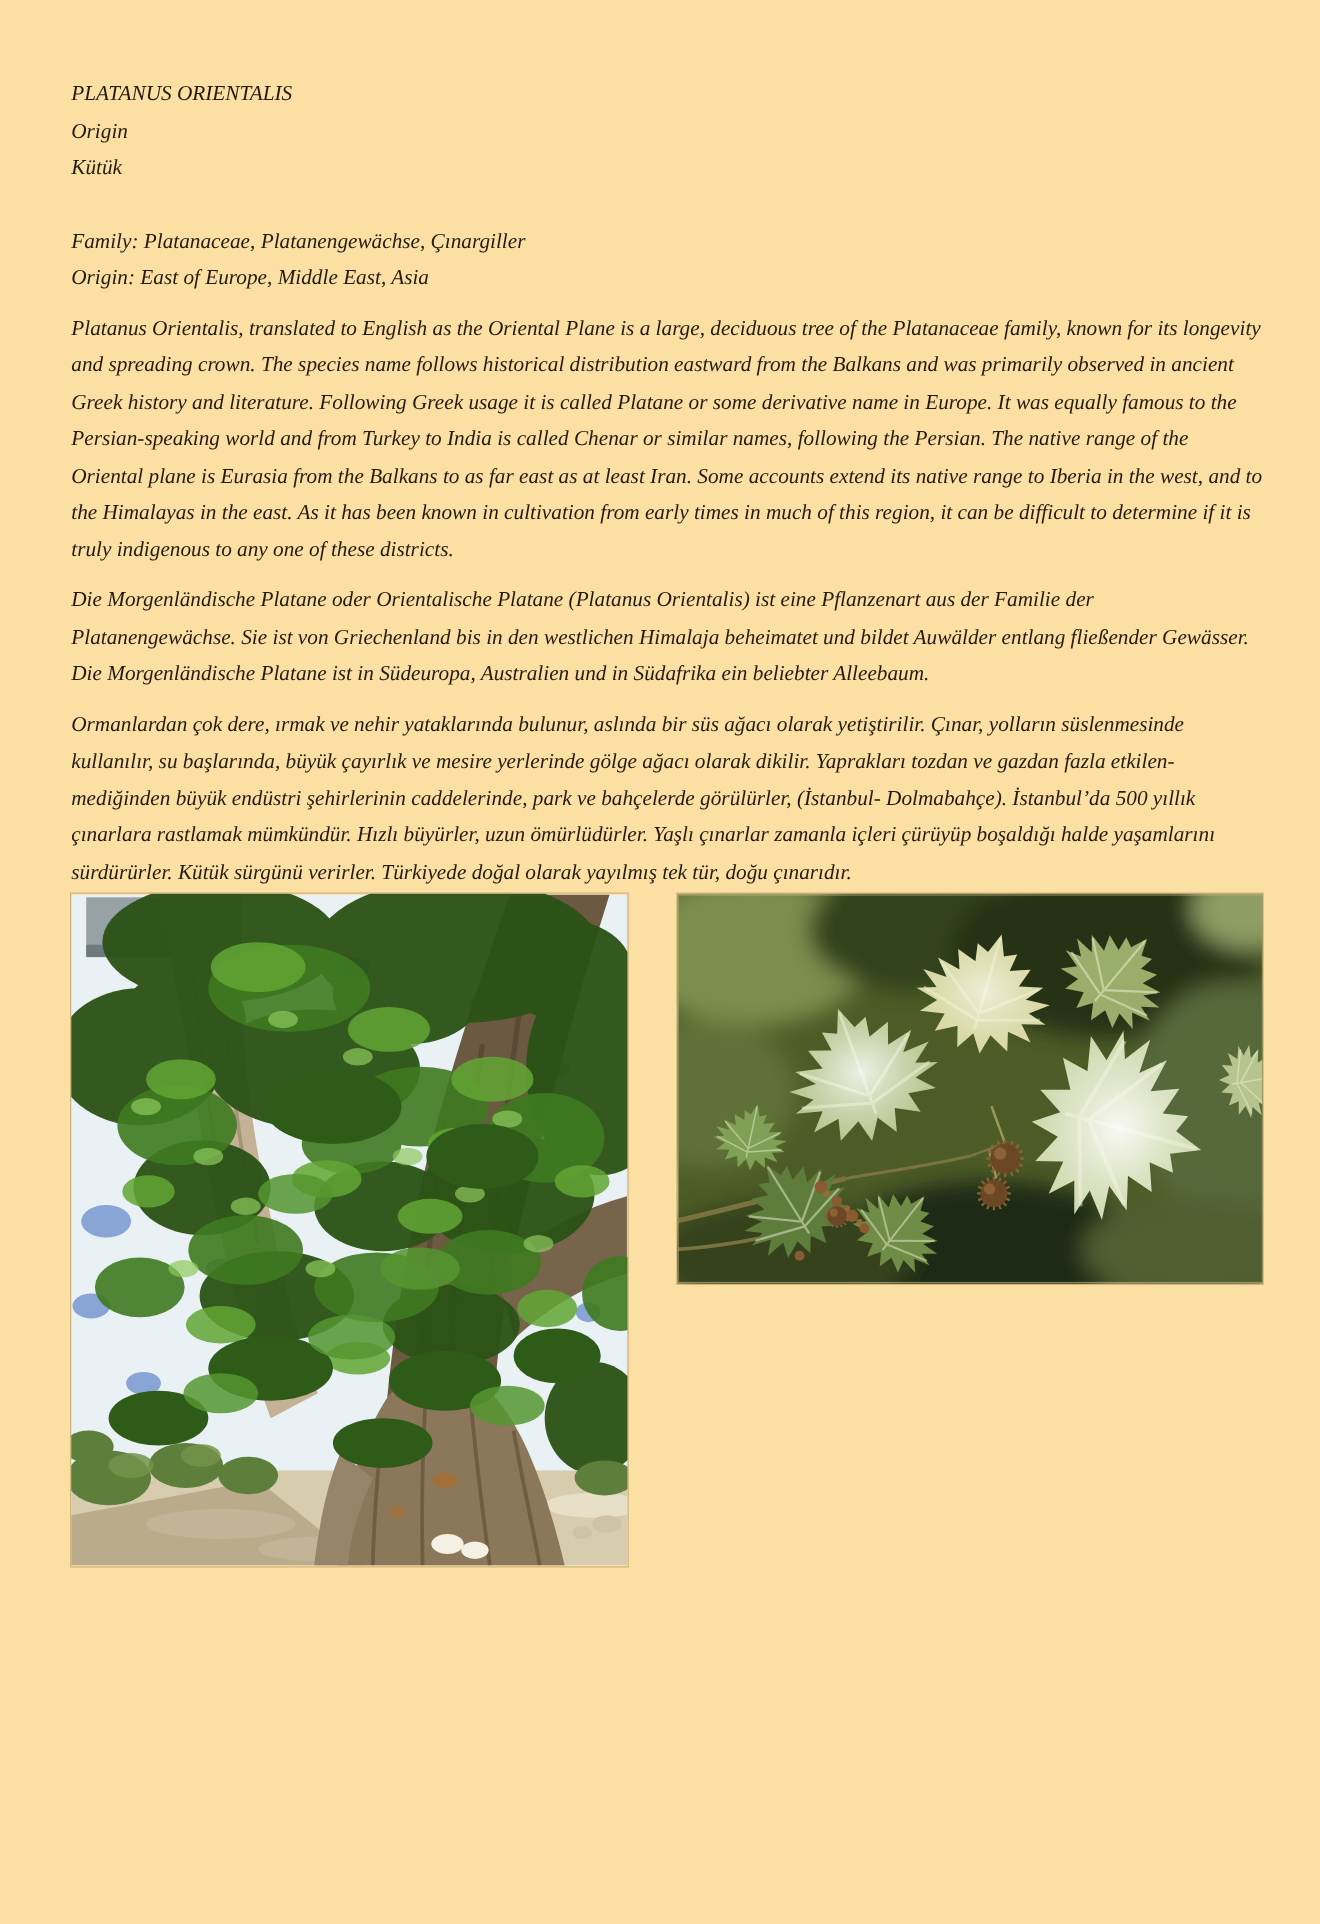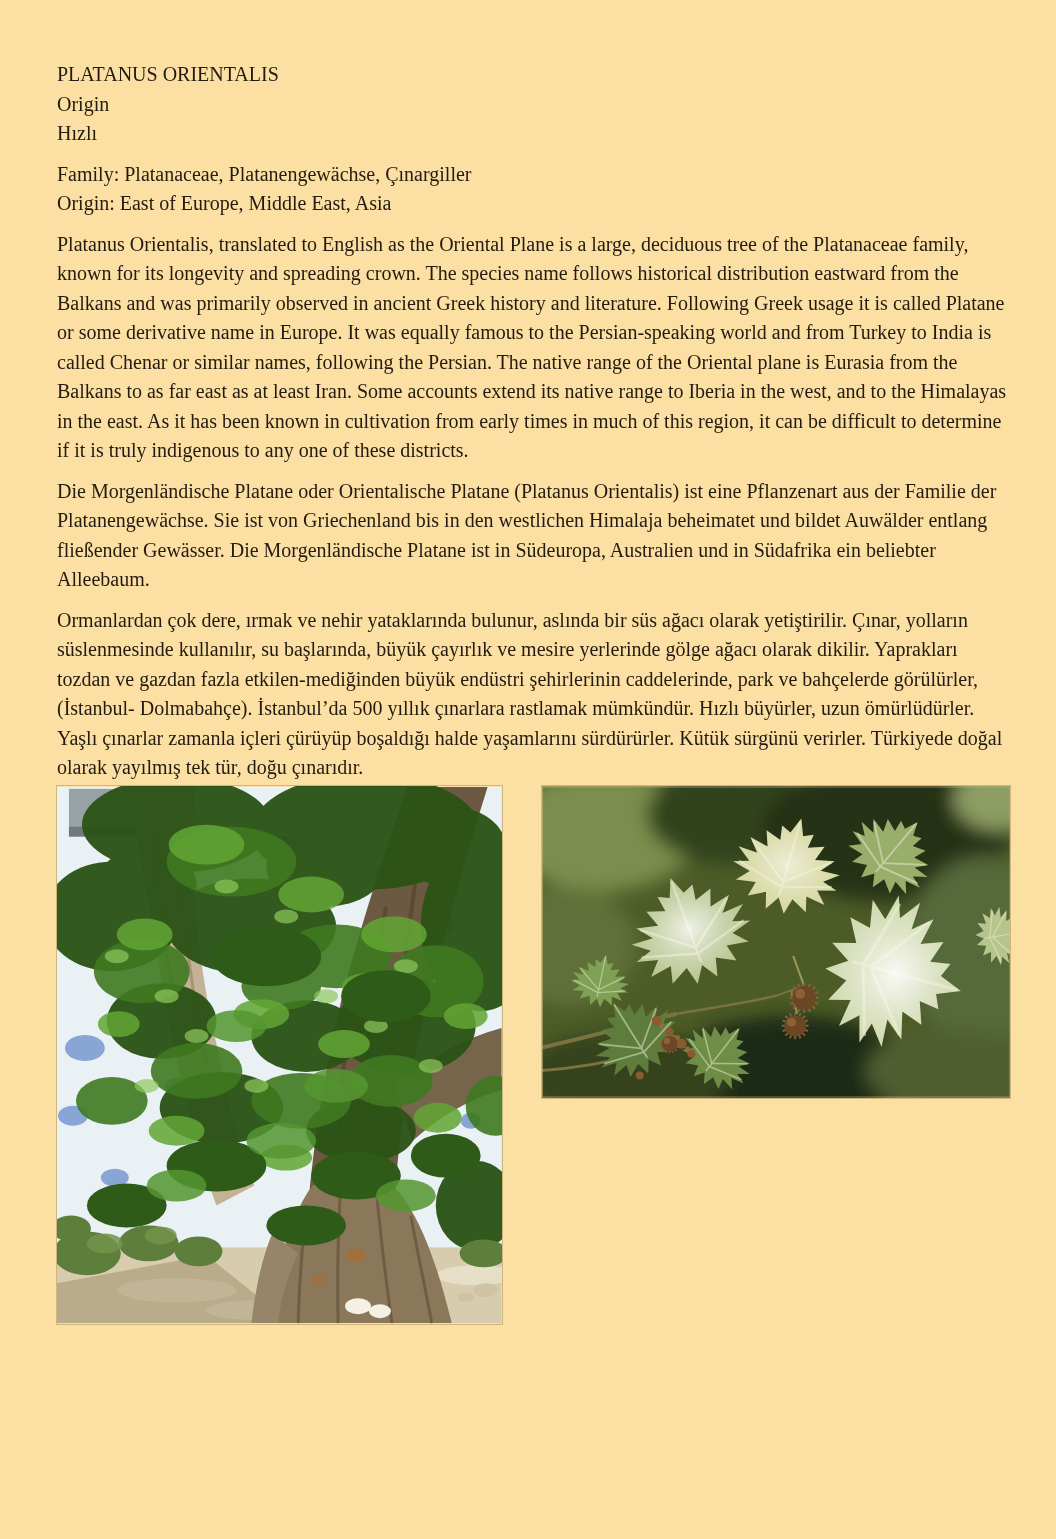--- a/index.html
+++ b/index.html
@@ -1,37 +1,37 @@
 <!DOCTYPE html>
 <html><head>
 <meta charset="utf-8">
 <style>
   html,body{margin:0;padding:0;}
   body{width:1056px;height:1539px;background:#fbdfa3;overflow:hidden;}
   .page{
     box-sizing:border-box;width:1056px;height:1539px;
     padding:60px 46px 0 57px;
     font-family:"Liberation Serif","DejaVu Serif",serif;
-    font-size:20px;line-height:29.5px;color:#241b10;
+    font-size:17px;line-height:29.5px;color:#241b10;font-style:italic;
   }
   .hline{white-space:nowrap;}
-  .meta{margin-top:11px;}
+  .meta{margin-top:29px;}
   .para{margin:11px 0 0 0;}
   .photos{display:flex;gap:40px;align-items:flex-start;margin-top:3px;}
   .photo{display:block;outline:1px solid rgba(125,105,55,.35);}
 </style>
 </head>
 <body>
 
 <div class="page">
 
   <div class="header">
     <div class="hline">PLATANUS ORIENTALIS</div>
     <div class="hline">Origin</div>
-    <div class="hline">Hızlı</div>
+    <div class="hline">Kütük</div>
   </div>
 
   <div class="meta">
     <div class="hline">Family: Platanaceae, Platanengewächse, Çınargiller</div>
     <div class="hline">Origin: East of Europe, Middle East, Asia</div>
   </div>
 
   <p class="para">Platanus Orientalis, translated to English as the Oriental Plane is a large, deciduous tree of the Platanaceae family, known for its longevity and spreading crown. The species name follows historical distribution eastward from the Balkans and was primarily observed in ancient Greek history and literature. Following Greek usage it is called Platane or some derivative name in Europe. It was equally famous to the Persian-speaking world and from Turkey to India is called Chenar or similar names, following the Persian. The native range of the Oriental plane is Eurasia from the Balkans to as far east as at least Iran. Some accounts extend its native range to Iberia in the west, and to the Himalayas in the east. As it has been known in cultivation from early times in much of this region, it can be difficult to determine if it is truly indigenous to any one of these districts.</p>
   <p class="para">Die Morgenländische Platane oder Orientalische Platane (Platanus Orientalis) ist eine Pflanzenart aus der Familie der Platanengewächse. Sie ist von Griechenland bis in den westlichen Himalaja beheimatet und bildet Auwälder entlang fließender Gewässer. Die Morgenländische Platane ist in Südeuropa, Australien und in Südafrika ein beliebter Alleebaum.</p>
   <p class="para">Ormanlardan çok dere, ırmak ve nehir yataklarında bulunur, aslında bir süs ağacı olarak yetiştirilir. Çınar, yolların süslenmesinde kullanılır, su başlarında, büyük çayırlık ve mesire yerlerinde gölge ağacı olarak dikilir. Yaprakları tozdan ve gazdan fazla etkilen-mediğinden büyük endüstri şehirlerinin caddelerinde, park ve bahçelerde görülürler, (İstanbul- Dolmabahçe). İstanbul’da 500 yıllık çınarlara rastlamak mümkündür. Hızlı büyürler, uzun ömürlüdürler. Yaşlı çınarlar zamanla içleri çürüyüp boşaldığı halde yaşamlarını sürdürürler. Kütük sürgünü verirler. Türkiyede doğal olarak yayılmış tek tür, doğu çınarıdır.</p>

